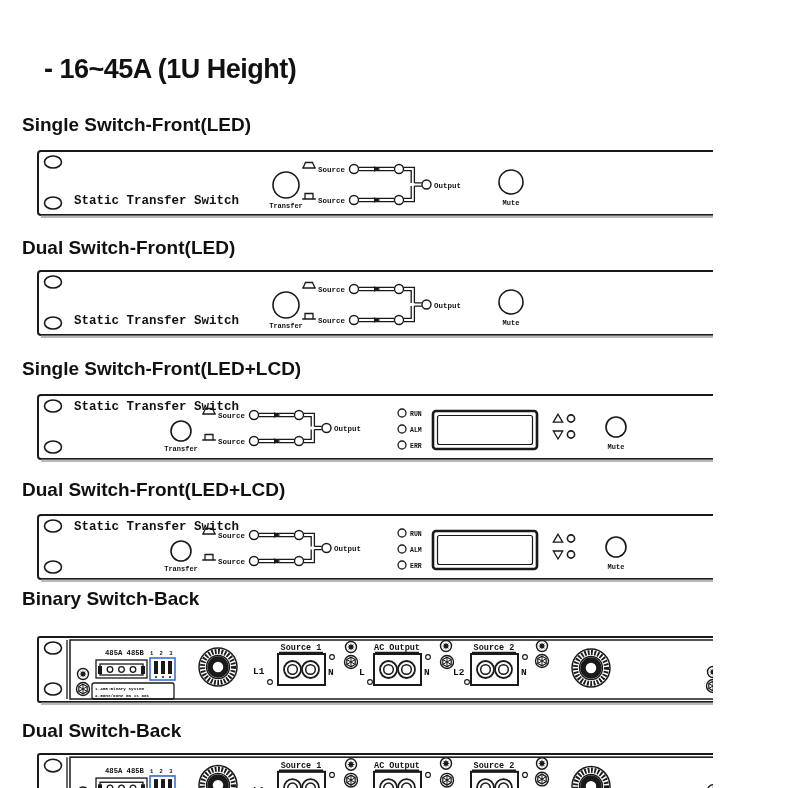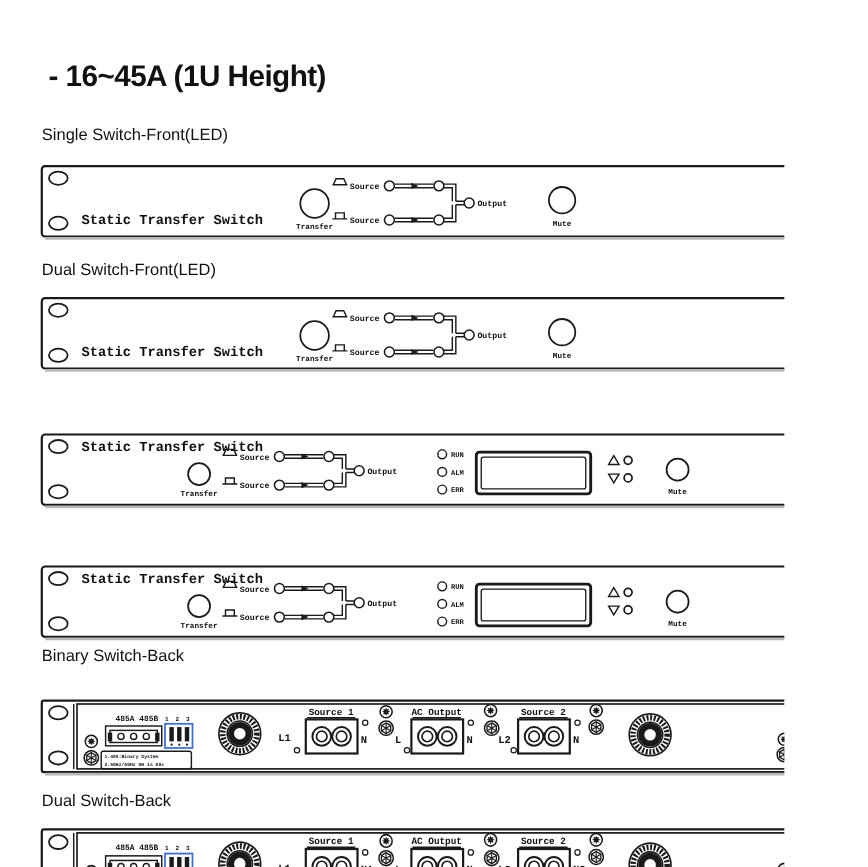--- a/index.html
+++ b/index.html
@@ -1,20 +1,20 @@
 <!DOCTYPE html>
 <html><head>
 <meta charset="utf-8">
 <style>
   html,body{margin:0;padding:0;background:#fff;}
   #stage{position:relative;width:713px;height:788px;background:#fff;overflow:hidden;
          font-family:"Liberation Sans",sans-serif;margin-top:48px;}
   .title{position:absolute;left:44px;top:6px;font-size:27px;font-weight:bold;color:#111;
          letter-spacing:-0.5px;}
-  .heading{position:absolute;left:38px;font-size:15px;font-weight:normal;color:#111;}
+  .heading{position:absolute;left:22px;font-size:19px;font-weight:bold;color:#111;}
   svg.panel{position:absolute;left:37px;width:716px;height:68px;overflow:visible;}
   
   .chassis{fill:#fff;stroke:#1a1a1a;stroke-width:2;}
   .inner{fill:#fff;stroke:#1a1a1a;stroke-width:1.5;}
   .shadow{stroke:#b8b8b8;stroke-width:2.5;fill:none;}
   .ln{stroke:#1a1a1a;stroke-width:1.3;fill:none;}
   .ln2{stroke:#1a1a1a;stroke-width:2;fill:none;}
   .fillb{fill:#1a1a1a;stroke:none;}
   .btn{fill:#fff;stroke:#1a1a1a;stroke-width:1.6;}
   .lcdo{fill:#fff;stroke:#1a1a1a;stroke-width:2.6;}
@@ -70,20 +70,22 @@
       <g id="sw2" fill="none" stroke="#1a1a1a" stroke-width="1.3">
         <path d="M2,6 L2,0.5 L10,0.5 L10,6 M-0.8,6 H12.8"></path>
       </g>
     </defs>
   </svg>
 
   <div class="title">- 16~45A (1U Height)</div>
 
   <div class="heading" style="top:66px">Single Switch-Front(LED)</div>
   <div class="heading" style="top:189px">Dual Switch-Front(LED)</div>
+  <div class="heading" style="top:310px">Single Switch-Front(LED+LCD)</div>
+  <div class="heading" style="top:431px">Dual Switch-Front(LED+LCD)</div>
   <div class="heading" style="top:540px">Binary Switch-Back</div>
   <div class="heading" style="top:672px">Dual Switch-Back</div>
 
   <svg class="panel" style="top:102px" viewBox="0 0 716 68">
     <rect class="chassis" x="1" y="1" width="714" height="64" rx="3"></rect>
     <line class="shadow" x1="4" y1="66.8" x2="712" y2="66.8"></line>
     <use href="#hole" x="16" y="12"></use>
     <use href="#hole" x="16" y="53"></use>
     <use href="#hole" x="701" y="12"></use>
     <use href="#hole" x="701" y="53"></use>

